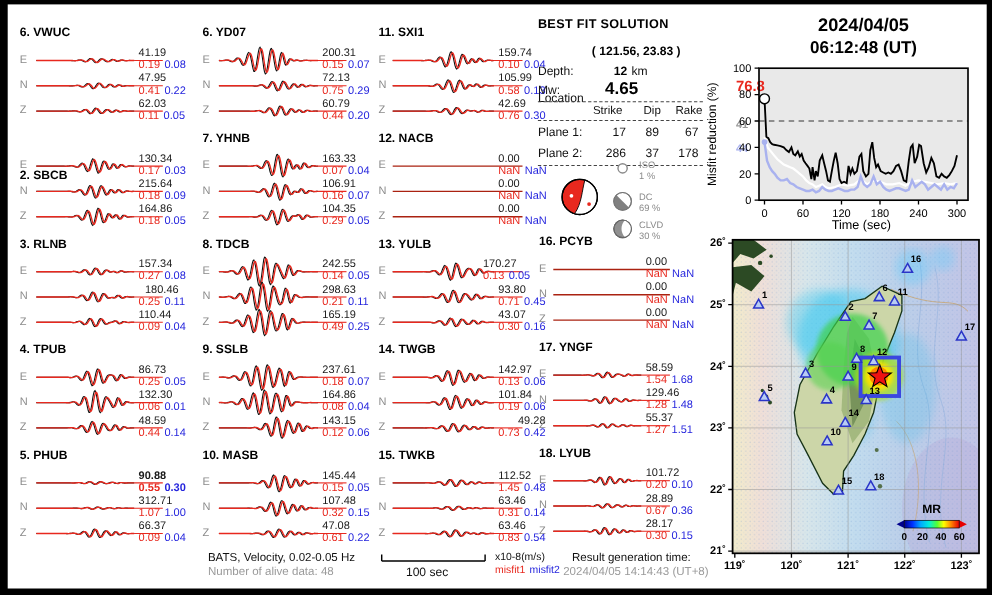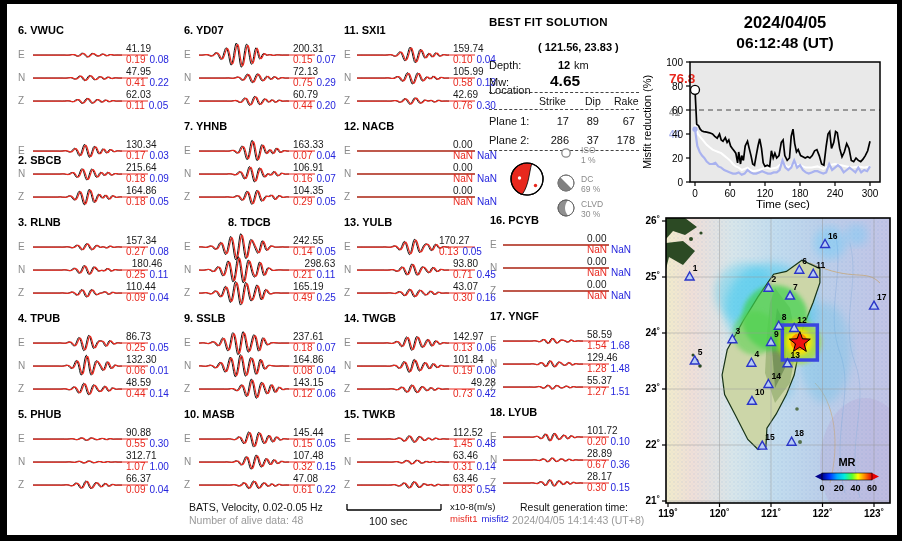--- a/index.html
+++ b/index.html
@@ -166,21 +166,21 @@
           </div>
         </div>
         <div>
           <div class="st-h" style="left: 11px; top: 404px;">5. PHUB</div>
           <div class="ch-l" style="left: 11px; top: 429px;">E</div>
           <svg width="89" height="30" style="position: absolute; left: 26px; top: 420px; overflow: visible;">
             <line x1="89" y1="15" x2="115" y2="15" stroke="#e8281e" stroke-width="1"></line>
             <path d="M0,15L0.7,15.0L1.4,15.0L2.1,15.0L2.7,15.0L3.4,15.0L4.1,15.0L4.8,15.0L5.5,15.0L6.2,15.0L6.8,15.0L7.5,15.0L8.2,15.0L8.9,15.0L9.6,15.0L10.3,15.0L11.0,15.0L11.6,15.0L12.3,15.0L13.0,15.0L13.7,15.0L14.4,15.0L15.1,15.0L15.7,15.0L16.4,15.0L17.1,15.0L17.8,15.0L18.5,15.0L19.2,15.0L19.9,15.0L20.5,15.0L21.2,15.0L21.9,15.0L22.6,15.0L23.3,15.0L24.0,15.0L24.6,15.0L25.3,15.0L26.0,15.0L26.7,15.0L27.4,15.0L28.1,15.0L28.8,15.0L29.4,15.0L30.1,15.0L30.8,15.0L31.5,15.1L32.2,15.1L32.9,15.1L33.5,15.1L34.2,15.1L34.9,15.0L35.6,14.9L36.3,14.9L37.0,14.8L37.7,14.7L38.3,14.7L39.0,14.7L39.7,14.9L40.4,15.0L41.1,15.2L41.8,15.5L42.4,15.6L43.1,15.7L43.8,15.6L44.5,15.4L45.2,15.1L45.9,14.7L46.6,14.3L47.2,14.0L47.9,13.9L48.6,13.9L49.3,14.2L50.0,14.6L50.7,15.1L51.3,15.7L52.0,16.1L52.7,16.3L53.4,16.3L54.1,16.1L54.8,15.7L55.5,15.1L56.1,14.6L56.8,14.2L57.5,13.9L58.2,13.8L58.9,14.0L59.6,14.3L60.2,14.7L60.9,15.1L61.6,15.4L62.3,15.6L63.0,15.8L63.7,15.7L64.4,15.6L65.0,15.4L65.7,15.2L66.4,14.9L67.1,14.7L67.8,14.5L68.5,14.4L69.1,14.4L69.8,14.6L70.5,14.8L71.2,15.2L71.9,15.4L72.6,15.6L73.3,15.6L73.9,15.4L74.6,15.1L75.3,14.9L76.0,14.7L76.7,14.6L77.4,14.7L78.0,14.8L78.7,15.0L79.4,15.1L80.1,15.2L80.8,15.2L81.5,15.1L82.2,15.1L82.8,15.0L83.5,15.0L84.2,15.0L84.9,15.0L85.6,15.0L86.3,15.0L86.9,15.0L87.6,15.0L88.3,15.0L89.0,15.0" fill="none" stroke="#111" stroke-width="1"></path>
             <path d="M0,15L0.7,15.0L1.4,15.0L2.1,15.0L2.7,15.0L3.4,15.0L4.1,15.0L4.8,15.0L5.5,15.0L6.2,15.0L6.8,15.0L7.5,15.0L8.2,15.0L8.9,15.0L9.6,15.0L10.3,15.0L11.0,15.0L11.6,15.0L12.3,15.0L13.0,15.0L13.7,15.0L14.4,15.0L15.1,15.0L15.7,15.0L16.4,15.0L17.1,15.0L17.8,15.0L18.5,15.0L19.2,15.0L19.9,15.0L20.5,15.0L21.2,15.0L21.9,15.0L22.6,15.0L23.3,15.0L24.0,15.0L24.6,15.0L25.3,15.0L26.0,15.0L26.7,15.0L27.4,15.0L28.1,15.0L28.8,15.0L29.4,15.0L30.1,15.0L30.8,15.0L31.5,15.0L32.2,15.0L32.9,15.1L33.5,15.1L34.2,15.1L34.9,15.1L35.6,15.1L36.3,15.0L37.0,14.9L37.7,14.9L38.3,14.8L39.0,14.7L39.7,14.7L40.4,14.8L41.1,14.9L41.8,15.1L42.4,15.3L43.1,15.5L43.8,15.6L44.5,15.6L45.2,15.5L45.9,15.3L46.6,15.0L47.2,14.6L47.9,14.3L48.6,14.1L49.3,14.0L50.0,14.1L50.7,14.4L51.3,14.8L52.0,15.3L52.7,15.7L53.4,16.0L54.1,16.2L54.8,16.1L55.5,15.9L56.1,15.4L56.8,15.0L57.5,14.5L58.2,14.2L58.9,14.0L59.6,14.0L60.2,14.2L60.9,14.5L61.6,14.8L62.3,15.2L63.0,15.4L63.7,15.6L64.4,15.7L65.0,15.6L65.7,15.5L66.4,15.3L67.1,15.1L67.8,14.9L68.5,14.6L69.1,14.5L69.8,14.4L70.5,14.5L71.2,14.7L71.9,14.9L72.6,15.2L73.3,15.4L73.9,15.5L74.6,15.5L75.3,15.3L76.0,15.0L76.7,14.8L77.4,14.7L78.0,14.7L78.7,14.7L79.4,14.9L80.1,15.0L80.8,15.1L81.5,15.1L82.2,15.1L82.8,15.1L83.5,15.0L84.2,15.0L84.9,15.0L85.6,15.0L86.3,15.0L86.9,15.0L87.6,15.0L88.3,15.0L89.0,15.0" fill="none" stroke="#e8281e" stroke-width="1.25"></path>
           </svg>
-          <div class="nums" style="left: 119px; top: 424px;">
+          <div class="nums" style="left: 119px; top: 424px; font-weight: bold;">
             <div class="amp">90.88</div>
             <div><span class="m1">0.55</span><span class="m2">0.30</span></div>
           </div>
           <div class="ch-l" style="left: 11px; top: 452px;">N</div>
           <svg width="89" height="30" style="position: absolute; left: 26px; top: 443px; overflow: visible;">
             <line x1="89" y1="15" x2="115" y2="15" stroke="#e8281e" stroke-width="1"></line>
             <path d="M0,15L0.7,15.0L1.4,15.0L2.1,15.0L2.7,15.0L3.4,15.0L4.1,15.0L4.8,15.0L5.5,15.0L6.2,15.0L6.8,15.0L7.5,15.0L8.2,15.0L8.9,15.0L9.6,15.0L10.3,15.0L11.0,15.0L11.6,15.0L12.3,15.0L13.0,15.0L13.7,15.0L14.4,15.0L15.1,15.0L15.7,15.0L16.4,15.0L17.1,15.0L17.8,15.0L18.5,15.0L19.2,15.0L19.9,15.0L20.5,15.0L21.2,15.0L21.9,15.0L22.6,15.0L23.3,15.0L24.0,15.0L24.6,15.0L25.3,15.0L26.0,15.0L26.7,15.0L27.4,15.0L28.1,15.0L28.8,15.0L29.4,15.0L30.1,15.0L30.8,15.0L31.5,15.0L32.2,15.0L32.9,15.0L33.5,14.9L34.2,14.9L34.9,14.9L35.6,14.9L36.3,14.9L37.0,14.9L37.7,15.0L38.3,15.1L39.0,15.2L39.7,15.3L40.4,15.4L41.1,15.4L41.8,15.3L42.4,15.1L43.1,14.9L43.8,14.6L44.5,14.4L45.2,14.3L45.9,14.3L46.6,14.4L47.2,14.7L47.9,15.0L48.6,15.4L49.3,15.8L50.0,16.0L50.7,16.0L51.3,15.9L52.0,15.6L52.7,15.2L53.4,14.7L54.1,14.3L54.8,14.0L55.5,14.0L56.1,14.0L56.8,14.3L57.5,14.7L58.2,15.1L58.9,15.4L59.6,15.7L60.2,15.8L60.9,15.8L61.6,15.6L62.3,15.4L63.0,15.1L63.7,14.9L64.4,14.7L65.0,14.5L65.7,14.4L66.4,14.5L67.1,14.6L67.8,14.8L68.5,15.1L69.1,15.3L69.8,15.5L70.5,15.5L71.2,15.4L71.9,15.2L72.6,14.9L73.3,14.7L73.9,14.6L74.6,14.6L75.3,14.7L76.0,14.9L76.7,15.1L77.4,15.2L78.0,15.2L78.7,15.2L79.4,15.1L80.1,15.0L80.8,14.9L81.5,14.9L82.2,14.9L82.8,14.9L83.5,15.0L84.2,15.0L84.9,15.0L85.6,15.0L86.3,15.0L86.9,15.0L87.6,15.0L88.3,15.0L89.0,15.0" fill="none" stroke="#111" stroke-width="1"></path>
             <path d="M0,15L0.7,15.0L1.4,15.0L2.1,15.0L2.7,15.0L3.4,15.0L4.1,15.0L4.8,15.0L5.5,15.0L6.2,15.0L6.8,15.0L7.5,15.0L8.2,15.0L8.9,15.0L9.6,15.0L10.3,15.0L11.0,15.0L11.6,15.0L12.3,15.0L13.0,15.0L13.7,15.0L14.4,15.0L15.1,15.0L15.7,15.0L16.4,15.0L17.1,15.0L17.8,15.0L18.5,15.0L19.2,15.0L19.9,15.0L20.5,15.0L21.2,15.0L21.9,15.0L22.6,15.0L23.3,15.0L24.0,15.0L24.6,15.0L25.3,15.0L26.0,15.0L26.7,15.0L27.4,15.0L28.1,15.0L28.8,15.0L29.4,15.0L30.1,15.0L30.8,15.0L31.5,15.0L32.2,15.0L32.9,15.0L33.5,15.0L34.2,15.0L34.9,14.9L35.6,14.9L36.3,14.9L37.0,14.9L37.7,14.9L38.3,15.0L39.0,15.0L39.7,15.1L40.4,15.2L41.1,15.3L41.8,15.3L42.4,15.3L43.1,15.2L43.8,15.0L44.5,14.8L45.2,14.6L45.9,14.4L46.6,14.4L47.2,14.4L47.9,14.6L48.6,14.8L49.3,15.1L50.0,15.5L50.7,15.7L51.3,15.9L52.0,15.9L52.7,15.7L53.4,15.4L54.1,15.0L54.8,14.6L55.5,14.3L56.1,14.1L56.8,14.1L57.5,14.2L58.2,14.5L58.9,14.8L59.6,15.2L60.2,15.4L60.9,15.6L61.6,15.7L62.3,15.6L63.0,15.5L63.7,15.3L64.4,15.0L65.0,14.8L65.7,14.6L66.4,14.5L67.1,14.5L67.8,14.6L68.5,14.7L69.1,14.9L69.8,15.1L70.5,15.3L71.2,15.4L71.9,15.4L72.6,15.3L73.3,15.1L73.9,14.9L74.6,14.7L75.3,14.6L76.0,14.7L76.7,14.8L77.4,15.0L78.0,15.1L78.7,15.2L79.4,15.2L80.1,15.1L80.8,15.1L81.5,15.0L82.2,14.9L82.8,14.9L83.5,14.9L84.2,15.0L84.9,15.0L85.6,15.0L86.3,15.0L86.9,15.0L87.6,15.0L88.3,15.0L89.0,15.0" fill="none" stroke="#e8281e" stroke-width="1.25"></path>
           </svg>
           <div class="nums" style="left: 119px; top: 447px;">
@@ -258,38 +258,38 @@
             <line x1="90" y1="15" x2="116" y2="15" stroke="#e8281e" stroke-width="1"></line>
             <path d="M0,15L0.7,15.0L1.4,15.0L2.1,15.0L2.8,15.0L3.5,15.0L4.2,15.0L4.8,15.0L5.5,15.0L6.2,15.0L6.9,15.0L7.6,15.0L8.3,15.0L9.0,15.0L9.7,15.0L10.4,15.0L11.1,15.0L11.8,15.0L12.5,15.0L13.2,15.0L13.8,15.0L14.5,15.0L15.2,15.0L15.9,15.0L16.6,15.0L17.3,15.0L18.0,15.0L18.7,15.0L19.4,15.0L20.1,15.0L20.8,15.0L21.5,15.0L22.2,15.0L22.8,15.0L23.5,15.0L24.2,15.0L24.9,15.0L25.6,15.0L26.3,14.9L27.0,14.9L27.7,14.9L28.4,14.9L29.1,15.0L29.8,15.0L30.5,15.1L31.2,15.2L31.8,15.4L32.5,15.4L33.2,15.4L33.9,15.3L34.6,15.1L35.3,14.7L36.0,14.3L36.7,13.9L37.4,13.7L38.1,13.6L38.8,13.9L39.5,14.5L40.2,15.3L40.8,16.4L41.5,17.4L42.2,18.1L42.9,18.4L43.6,18.0L44.3,16.9L45.0,15.2L45.7,13.3L46.4,11.3L47.1,9.8L47.8,9.2L48.5,9.5L49.2,11.0L49.8,13.3L50.5,16.1L51.2,18.9L51.9,21.1L52.6,22.3L53.3,22.1L54.0,20.7L54.7,18.2L55.4,15.2L56.1,12.3L56.8,9.9L57.5,8.5L58.2,8.4L58.8,9.4L59.5,11.3L60.2,13.8L60.9,16.1L61.6,18.0L62.3,19.1L63.0,19.2L63.7,18.5L64.4,17.3L65.1,16.0L65.8,14.9L66.5,14.3L67.2,14.1L67.8,14.3L68.5,14.5L69.2,14.5L69.9,14.2L70.6,13.7L71.3,13.3L72.0,13.1L72.7,13.5L73.4,14.4L74.1,15.6L74.8,16.7L75.5,17.4L76.2,17.4L76.8,16.7L77.5,15.7L78.2,14.6L78.9,13.9L79.6,13.5L80.3,13.7L81.0,14.2L81.7,14.7L82.4,15.2L83.1,15.4L83.8,15.5L84.5,15.4L85.2,15.2L85.8,15.1L86.5,15.0L87.2,14.9L87.9,14.9L88.6,14.9L89.3,15.0L90.0,15.0" fill="none" stroke="#111" stroke-width="1"></path>
             <path d="M0,15L0.7,15.0L1.4,15.0L2.1,15.0L2.8,15.0L3.5,15.0L4.2,15.0L4.8,15.0L5.5,15.0L6.2,15.0L6.9,15.0L7.6,15.0L8.3,15.0L9.0,15.0L9.7,15.0L10.4,15.0L11.1,15.0L11.8,15.0L12.5,15.0L13.2,15.0L13.8,15.0L14.5,15.0L15.2,15.0L15.9,15.0L16.6,15.0L17.3,15.0L18.0,15.0L18.7,15.0L19.4,15.0L20.1,15.0L20.8,15.0L21.5,15.0L22.2,15.0L22.8,15.0L23.5,15.0L24.2,15.0L24.9,15.0L25.6,15.0L26.3,15.0L27.0,15.0L27.7,14.9L28.4,14.9L29.1,14.9L29.8,14.9L30.5,15.0L31.2,15.0L31.8,15.1L32.5,15.2L33.2,15.3L33.9,15.4L34.6,15.3L35.3,15.2L36.0,15.0L36.7,14.6L37.4,14.3L38.1,14.0L38.8,13.8L39.5,13.8L40.2,14.1L40.8,14.7L41.5,15.6L42.2,16.5L42.9,17.3L43.6,17.9L44.3,17.9L45.0,17.4L45.7,16.3L46.4,14.7L47.1,12.9L47.8,11.3L48.5,10.2L49.2,9.9L49.8,10.5L50.5,12.0L51.2,14.3L51.9,16.8L52.6,19.1L53.3,20.8L54.0,21.5L54.7,21.0L55.4,19.4L56.1,17.1L56.8,14.4L57.5,11.9L58.2,10.0L58.8,9.1L59.5,9.3L60.2,10.5L60.9,12.4L61.6,14.6L62.3,16.6L63.0,18.0L63.7,18.7L64.4,18.6L65.1,17.8L65.8,16.7L66.5,15.6L67.2,14.7L67.8,14.3L68.5,14.2L69.2,14.4L69.9,14.6L70.6,14.5L71.3,14.2L72.0,13.7L72.7,13.4L73.4,13.4L74.1,13.9L74.8,14.8L75.5,15.9L76.2,16.8L76.8,17.2L77.5,16.9L78.2,16.2L78.9,15.3L79.6,14.4L80.3,13.9L81.0,13.7L81.7,14.0L82.4,14.4L83.1,14.9L83.8,15.2L84.5,15.4L85.2,15.4L85.8,15.3L86.5,15.1L87.2,15.0L87.9,14.9L88.6,14.9L89.3,14.9L90.0,15.0" fill="none" stroke="#e8281e" stroke-width="1.25"></path>
           </svg>
           <div class="nums" style="left: 286px; top: 182px;">
             <div class="amp">104.35</div>
             <div><span class="m1">0.29</span><span class="m2">0.05</span></div>
           </div>
         </div>
         <div>
-          <div class="st-h" style="left: 177px; top: 212px; margin-left: 44px;">8. TDCB</div>
+          <div class="st-h" style="left: 177px; top: 212px;">8. TDCB</div>
           <div class="ch-l" style="left: 177px; top: 237px;">E</div>
           <svg width="90" height="30" style="position: absolute; left: 192px; top: 228px; overflow: visible;">
             <line x1="90" y1="15" x2="116" y2="15" stroke="#e8281e" stroke-width="1"></line>
             <path d="M0,15L0.7,14.9L1.4,14.9L2.1,14.9L2.8,15.0L3.5,15.1L4.2,15.2L4.8,15.3L5.5,15.4L6.2,15.4L6.9,15.3L7.6,15.2L8.3,15.0L9.0,14.7L9.7,14.3L10.4,14.1L11.1,14.0L11.8,14.0L12.5,14.3L13.2,14.8L13.8,15.5L14.5,16.2L15.2,16.9L15.9,17.3L16.6,17.3L17.3,16.9L18.0,16.0L18.7,14.7L19.4,13.2L20.1,11.8L20.8,10.8L21.5,10.4L22.2,10.9L22.8,12.2L23.5,14.3L24.2,16.9L24.9,19.4L25.6,21.4L26.3,22.5L27.0,22.2L27.7,20.6L28.4,17.7L29.1,14.0L29.8,10.2L30.5,6.8L31.2,4.8L31.8,4.4L32.5,6.0L33.2,9.3L33.9,13.9L34.6,18.9L35.3,23.5L36.0,26.7L36.7,27.9L37.4,26.9L38.1,23.7L38.8,18.9L39.5,13.3L40.2,8.0L40.8,3.9L41.5,1.8L42.2,2.0L42.9,4.5L43.6,8.8L44.3,14.1L45.0,19.4L45.7,23.7L46.4,26.2L47.1,26.7L47.8,25.0L48.5,21.8L49.2,17.7L49.8,13.5L50.5,10.1L51.2,8.0L51.9,7.3L52.6,7.9L53.3,9.2L54.0,11.0L54.7,12.8L55.4,14.6L56.1,16.3L56.8,18.0L57.5,19.7L58.2,20.9L58.8,21.4L59.5,20.7L60.2,18.8L60.9,15.9L61.6,12.8L62.3,10.2L63.0,8.8L63.7,9.0L64.4,10.6L65.1,13.0L65.8,15.5L66.5,17.4L67.2,18.3L67.8,18.3L68.5,17.5L69.2,16.4L69.9,15.3L70.6,14.5L71.3,14.0L72.0,13.9L72.7,14.1L73.4,14.3L74.1,14.6L74.8,14.9L75.5,15.1L76.2,15.2L76.8,15.2L77.5,15.2L78.2,15.2L78.9,15.1L79.6,15.1L80.3,15.0L81.0,15.0L81.7,14.9L82.4,14.9L83.1,14.9L83.8,14.9L84.5,15.0L85.2,15.0L85.8,15.0L86.5,15.0L87.2,15.0L87.9,15.0L88.6,15.0L89.3,15.0L90.0,15.0" fill="none" stroke="#111" stroke-width="1"></path>
             <path d="M0,15L0.7,14.9L1.4,14.9L2.1,14.9L2.8,14.9L3.5,14.9L4.2,15.0L4.8,15.1L5.5,15.2L6.2,15.3L6.9,15.3L7.6,15.3L8.3,15.3L9.0,15.1L9.7,14.9L10.4,14.6L11.1,14.3L11.8,14.1L12.5,14.1L13.2,14.2L13.8,14.5L14.5,15.0L15.2,15.6L15.9,16.3L16.6,16.8L17.3,17.1L18.0,17.0L18.7,16.5L19.4,15.6L20.1,14.4L20.8,13.0L21.5,11.9L22.2,11.1L22.8,11.0L23.5,11.7L24.2,13.1L24.9,15.1L25.6,17.4L26.3,19.5L27.0,21.0L27.7,21.6L28.4,21.0L29.1,19.2L29.8,16.4L30.5,13.1L31.2,9.8L31.8,7.1L32.5,5.7L33.2,5.9L33.9,7.8L34.6,11.2L35.3,15.4L36.0,19.8L36.7,23.5L37.4,25.8L38.1,26.3L38.8,24.8L39.5,21.4L40.2,16.9L40.8,12.0L41.5,7.5L42.2,4.4L42.9,3.2L43.6,4.0L44.3,6.8L45.0,11.0L45.7,15.7L46.4,20.2L47.1,23.5L47.8,25.2L48.5,25.0L49.2,23.1L49.8,19.9L50.5,16.2L51.2,12.7L51.9,10.0L52.6,8.5L53.3,8.3L54.0,9.0L54.7,10.4L55.4,12.0L56.1,13.6L56.8,15.1L57.5,16.6L58.2,18.1L58.8,19.5L59.5,20.4L60.2,20.6L60.9,19.6L61.6,17.6L62.3,15.0L63.0,12.3L63.7,10.3L64.4,9.5L65.1,10.1L65.8,11.7L66.5,13.9L67.2,16.0L67.8,17.4L68.5,18.0L69.2,17.7L69.9,16.9L70.6,15.9L71.3,15.0L72.0,14.4L72.7,14.1L73.4,14.1L74.1,14.2L74.8,14.5L75.5,14.8L76.2,15.0L76.8,15.1L77.5,15.2L78.2,15.2L78.9,15.2L79.6,15.2L80.3,15.1L81.0,15.1L81.7,15.0L82.4,15.0L83.1,14.9L83.8,14.9L84.5,14.9L85.2,15.0L85.8,15.0L86.5,15.0L87.2,15.0L87.9,15.0L88.6,15.0L89.3,15.0L90.0,15.0" fill="none" stroke="#e8281e" stroke-width="1.25"></path>
           </svg>
           <div class="nums" style="left: 286px; top: 232px;">
             <div class="amp">242.55</div>
             <div><span class="m1">0.14</span><span class="m2">0.05</span></div>
           </div>
           <div class="ch-l" style="left: 177px; top: 260px;">N</div>
           <svg width="90" height="30" style="position: absolute; left: 192px; top: 251px; overflow: visible;">
             <line x1="90" y1="15" x2="116" y2="15" stroke="#e8281e" stroke-width="1"></line>
             <path d="M0,15L0.7,15.0L1.4,15.1L2.1,15.2L2.8,15.2L3.5,15.2L4.2,15.2L4.8,15.1L5.5,15.0L6.2,14.8L6.9,14.6L7.6,14.5L8.3,14.4L9.0,14.4L9.7,14.5L10.4,14.8L11.1,15.2L11.8,15.7L12.5,16.2L13.2,16.5L13.8,16.6L14.5,16.3L15.2,15.8L15.9,14.9L16.6,13.9L17.3,12.9L18.0,12.1L18.7,11.7L19.4,11.9L20.1,12.8L20.8,14.3L21.5,16.2L22.2,18.1L22.8,19.8L23.5,20.8L24.2,20.8L24.9,19.7L25.6,17.5L26.3,14.6L27.0,11.4L27.7,8.5L28.4,6.5L29.1,5.9L29.8,7.0L30.5,9.6L31.2,13.5L31.8,18.0L32.5,22.2L33.2,25.4L33.9,26.9L34.6,26.3L35.3,23.6L36.0,19.3L36.7,14.0L37.4,8.7L38.1,4.5L38.8,2.0L39.5,1.8L40.2,3.9L40.8,8.1L41.5,13.4L42.2,19.0L42.9,23.7L43.6,26.9L44.3,27.9L45.0,26.6L45.7,23.3L46.4,18.8L47.1,13.8L47.8,9.4L48.5,6.3L49.2,5.0L49.8,5.4L50.5,7.2L51.2,10.0L51.9,13.2L52.6,16.1L53.3,18.6L54.0,20.5L54.7,21.7L55.4,22.1L56.1,21.8L56.8,20.5L57.5,18.3L58.2,15.2L58.8,11.9L59.5,9.0L60.2,7.2L60.9,7.2L61.6,9.0L62.3,12.0L63.0,15.4L63.7,18.4L64.4,20.2L65.1,20.5L65.8,19.4L66.5,17.6L67.2,15.6L67.8,14.0L68.5,13.0L69.2,12.8L69.9,13.1L70.6,13.7L71.3,14.4L72.0,14.9L72.7,15.3L73.4,15.5L74.1,15.5L74.8,15.5L75.5,15.4L76.2,15.2L76.8,15.1L77.5,15.0L78.2,15.0L78.9,14.9L79.6,14.9L80.3,14.9L81.0,14.9L81.7,14.9L82.4,15.0L83.1,15.0L83.8,15.0L84.5,15.0L85.2,15.0L85.8,15.0L86.5,15.0L87.2,15.0L87.9,15.0L88.6,15.0L89.3,15.0L90.0,15.0" fill="none" stroke="#111" stroke-width="1"></path>
             <path d="M0,15L0.7,15.0L1.4,15.0L2.1,15.0L2.8,15.1L3.5,15.2L4.2,15.2L4.8,15.2L5.5,15.2L6.2,15.1L6.9,15.0L7.6,14.8L8.3,14.6L9.0,14.5L9.7,14.4L10.4,14.5L11.1,14.7L11.8,15.0L12.5,15.3L13.2,15.8L13.8,16.1L14.5,16.4L15.2,16.4L15.9,16.1L16.6,15.5L17.3,14.7L18.0,13.7L18.7,12.9L19.4,12.3L20.1,12.1L20.8,12.5L21.5,13.4L22.2,14.9L22.8,16.6L23.5,18.3L24.2,19.6L24.9,20.2L25.6,19.9L26.3,18.6L27.0,16.5L27.7,13.8L28.4,11.0L29.1,8.6L29.8,7.2L30.5,7.1L31.2,8.5L31.8,11.3L32.5,14.9L33.2,18.8L33.9,22.3L34.6,24.7L35.3,25.5L36.0,24.4L36.7,21.5L37.4,17.4L38.1,12.6L38.8,8.2L39.5,4.8L40.2,3.3L40.8,3.7L41.5,6.2L42.2,10.3L42.9,15.1L43.6,19.9L44.3,23.7L45.0,26.0L45.7,26.2L46.4,24.5L47.1,21.2L47.8,17.0L48.5,12.7L49.2,9.1L49.8,6.8L50.5,6.1L51.2,6.9L51.9,8.9L52.6,11.5L53.3,14.2L54.0,16.7L54.7,18.8L55.4,20.2L56.1,21.1L56.8,21.3L57.5,20.7L58.2,19.3L58.8,17.1L59.5,14.3L60.2,11.4L60.9,9.1L61.6,8.0L62.3,8.5L63.0,10.4L63.7,13.3L64.4,16.3L65.1,18.6L65.8,19.8L66.5,19.6L67.2,18.4L67.8,16.7L68.5,15.0L69.2,13.8L69.9,13.1L70.6,13.1L71.3,13.5L72.0,14.0L72.7,14.6L73.4,15.0L74.1,15.3L74.8,15.4L75.5,15.4L76.2,15.4L76.8,15.3L77.5,15.2L78.2,15.1L78.9,15.0L79.6,14.9L80.3,14.9L81.0,14.9L81.7,14.9L82.4,14.9L83.1,14.9L83.8,15.0L84.5,15.0L85.2,15.0L85.8,15.0L86.5,15.0L87.2,15.0L87.9,15.0L88.6,15.0L89.3,15.0L90.0,15.0" fill="none" stroke="#e8281e" stroke-width="1.25"></path>
           </svg>
-          <div class="nums" style="left: 286px; top: 255px; text-align: right;">
+          <div class="nums" style="left: 286px; top: 255px;">
             <div class="amp">298.63</div>
             <div><span class="m1">0.21</span><span class="m2">0.11</span></div>
           </div>
           <div class="ch-l" style="left: 177px; top: 283px;">Z</div>
           <svg width="90" height="30" style="position: absolute; left: 192px; top: 274px; overflow: visible;">
             <line x1="90" y1="15" x2="116" y2="15" stroke="#e8281e" stroke-width="1"></line>
             <path d="M0,15L0.7,15.1L1.4,15.1L2.1,15.1L2.8,15.0L3.5,14.9L4.2,14.8L4.8,14.7L5.5,14.7L6.2,14.7L6.9,14.7L7.6,14.9L8.3,15.1L9.0,15.4L9.7,15.6L10.4,15.8L11.1,15.9L11.8,15.8L12.5,15.5L13.2,15.0L13.8,14.4L14.5,13.8L15.2,13.2L15.9,12.9L16.6,13.0L17.3,13.5L18.0,14.4L18.7,15.6L19.4,16.9L20.1,18.1L20.8,18.9L21.5,19.0L22.2,18.3L22.8,17.0L23.5,15.0L24.2,12.7L24.9,10.5L25.6,8.9L26.3,8.3L27.0,8.9L27.7,10.7L28.4,13.5L29.1,16.9L29.8,20.2L30.5,22.9L31.2,24.4L31.8,24.2L32.5,22.3L33.2,19.0L33.9,14.7L34.6,10.2L35.3,6.4L36.0,4.0L36.7,3.5L37.4,5.0L38.1,8.3L38.8,13.0L39.5,18.0L40.2,22.5L40.8,25.8L41.5,27.1L42.2,26.3L42.9,23.5L43.6,19.3L44.3,14.4L45.0,9.9L45.7,6.4L46.4,4.5L47.1,4.6L47.8,6.4L48.5,9.5L49.2,13.2L49.8,16.9L50.5,19.9L51.2,22.0L51.9,22.9L52.6,22.7L53.3,21.5L54.0,19.5L54.7,16.9L55.4,14.0L56.1,11.1L56.8,8.6L57.5,7.1L58.2,7.1L58.8,8.8L59.5,11.7L60.2,15.4L60.9,18.9L61.6,21.2L62.3,21.9L63.0,21.0L63.7,18.7L64.4,16.0L65.1,13.6L65.8,12.0L66.5,11.4L67.2,11.9L67.8,12.8L68.5,14.0L69.2,15.0L69.9,15.7L70.6,15.9L71.3,15.9L72.0,15.8L72.7,15.6L73.4,15.3L74.1,15.1L74.8,15.0L75.5,14.9L76.2,14.8L76.8,14.8L77.5,14.8L78.2,14.8L78.9,14.9L79.6,14.9L80.3,15.0L81.0,15.0L81.7,15.1L82.4,15.1L83.1,15.1L83.8,15.0L84.5,15.0L85.2,15.0L85.8,15.0L86.5,15.0L87.2,15.0L87.9,15.0L88.6,15.0L89.3,15.0L90.0,15.0" fill="none" stroke="#111" stroke-width="1"></path>
             <path d="M0,15L0.7,15.1L1.4,15.1L2.1,15.1L2.8,15.1L3.5,15.0L4.2,15.0L4.8,14.9L5.5,14.8L6.2,14.7L6.9,14.7L7.6,14.7L8.3,14.8L9.0,15.0L9.7,15.2L10.4,15.4L11.1,15.6L11.8,15.8L12.5,15.8L13.2,15.7L13.8,15.3L14.5,14.9L15.2,14.3L15.9,13.8L16.6,13.3L17.3,13.2L18.0,13.4L18.7,13.9L19.4,14.8L20.1,15.9L20.8,17.0L21.5,18.0L22.2,18.5L22.8,18.4L23.5,17.6L24.2,16.2L24.9,14.4L25.6,12.3L26.3,10.6L27.0,9.4L27.7,9.2L28.4,10.0L29.1,11.9L29.8,14.6L30.5,17.6L31.2,20.4L31.8,22.5L32.5,23.4L33.2,22.7L33.9,20.6L34.6,17.4L35.3,13.5L36.0,9.7L36.7,6.6L37.4,5.0L38.1,5.1L38.8,7.0L39.5,10.3L40.2,14.6L40.8,19.0L41.5,22.7L42.2,25.0L42.9,25.6L43.6,24.3L44.3,21.4L45.0,17.4L45.7,13.2L46.4,9.4L47.1,6.7L47.8,5.6L48.5,6.2L49.2,8.2L49.8,11.2L50.5,14.5L51.2,17.6L51.9,20.0L52.6,21.5L53.3,22.0L54.0,21.5L54.7,20.2L55.4,18.3L56.1,15.9L56.8,13.3L57.5,10.8L58.2,8.8L58.8,7.9L59.5,8.4L60.2,10.2L60.9,13.1L61.6,16.4L62.3,19.2L63.0,20.8L63.7,21.0L64.4,19.7L65.1,17.6L65.8,15.2L66.5,13.2L67.2,12.1L67.8,11.9L68.5,12.5L69.2,13.4L69.9,14.4L70.6,15.2L71.3,15.7L72.0,15.9L72.7,15.8L73.4,15.6L74.1,15.4L74.8,15.2L75.5,15.1L76.2,15.0L76.8,14.9L77.5,14.8L78.2,14.8L78.9,14.8L79.6,14.9L80.3,14.9L81.0,15.0L81.7,15.0L82.4,15.0L83.1,15.1L83.8,15.1L84.5,15.0L85.2,15.0L85.8,15.0L86.5,15.0L87.2,15.0L87.9,15.0L88.6,15.0L89.3,15.0L90.0,15.0" fill="none" stroke="#e8281e" stroke-width="1.25"></path>
           </svg>
           <div class="nums" style="left: 286px; top: 278px;">

